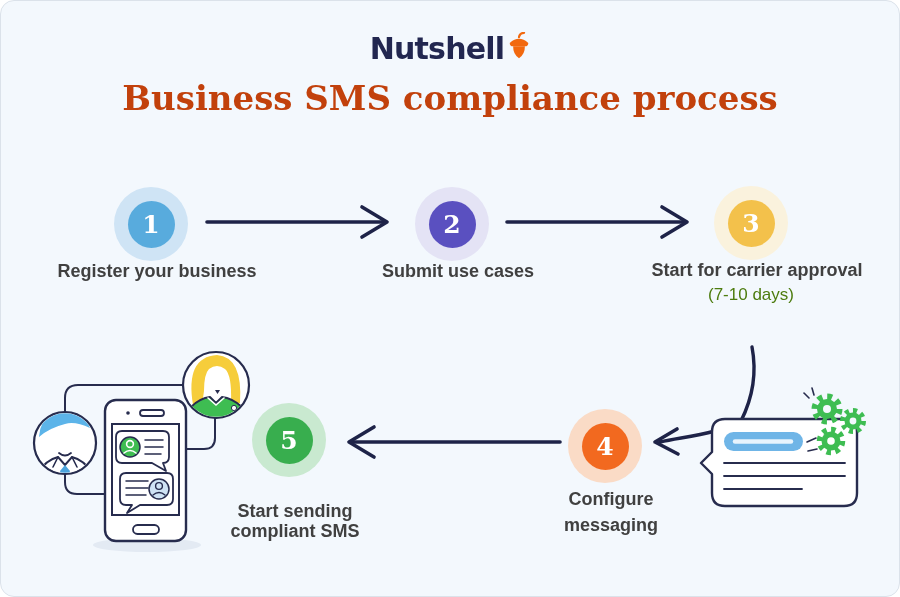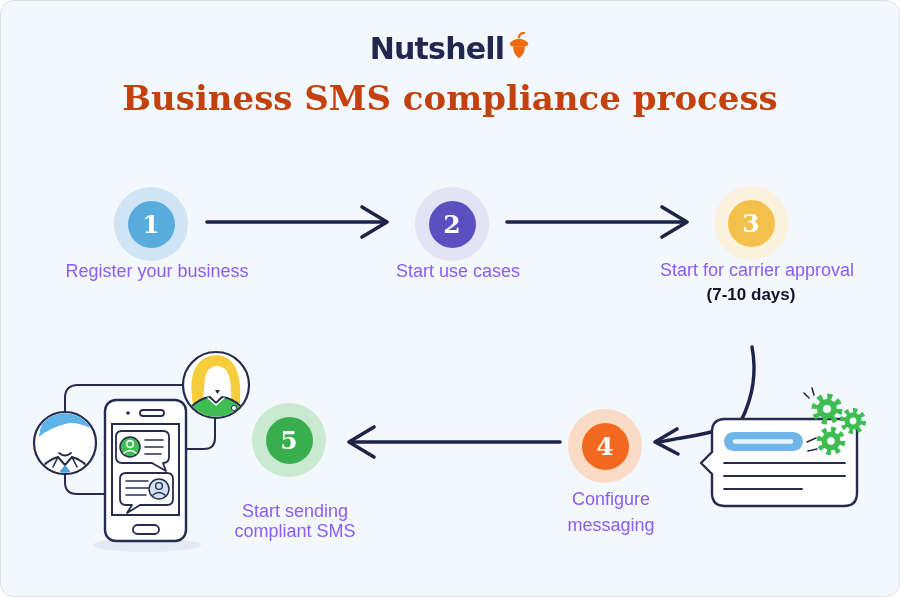--- a/index.html
+++ b/index.html
@@ -13,23 +13,23 @@
   .brand{font-family:"DejaVu Sans","Liberation Sans",sans-serif;font-size:30px;font-weight:800;letter-spacing:-0.8px;color:#222750;line-height:1;}
   .acorn{margin-top:-2px;}
   .title{position:absolute;top:77px;left:0;width:100%;margin:0;text-align:center;
     font-family:"DejaVu Serif","Liberation Serif",serif;font-weight:700;font-size:34px;color:#c2410c;z-index:4;}
   
   .step{position:absolute;width:74px;z-index:3;}
   .halo{width:74px;height:74px;border-radius:50%;display:flex;align-items:center;justify-content:center;}
   .badge{width:47px;height:47px;border-radius:50%;display:flex;align-items:center;justify-content:center;}
   .badge span{color:#ffffff;font-family:"DejaVu Serif","Liberation Serif",serif;font-weight:700;font-size:25px;line-height:1;}
   .step-label{position:absolute;left:50%;transform:translateX(-50%);top:73px;
-    font-weight:400;font-size:18px;line-height:22px;color:#8b5cf6;text-align:center;white-space:nowrap;padding-left:12px;}
+    font-weight:700;font-size:18px;line-height:22px;color:#404040;text-align:center;white-space:nowrap;padding-left:12px;}
   .step-sublabel{position:absolute;left:50%;transform:translateX(-50%);top:99px;
-    font-weight:700;font-size:17px;color:#0f172a;text-align:center;white-space:nowrap;}
+    font-weight:400;font-size:17px;color:#4d7c0f;text-align:center;white-space:nowrap;}
   .step-label.wrap{white-space:normal;line-height:26px;}
   .s4 .step-label{top:77px;width:130px;text-align:center;}
   .s5 .step-label{top:98px;width:170px;line-height:20px;}
   
   .overlay{position:absolute;left:0;top:0;z-index:1;pointer-events:none;}
   .illus{position:absolute;z-index:2;pointer-events:none;}
 </style>
 </head>
 <body>
 
@@ -179,21 +179,21 @@
     </div>
     <div class="step-label">Register your business</div>
   </div>
 
   <div class="step s2" style="left:414px;top:186px;">
     <div class="halo" style="background-color: rgb(228, 227, 245);">
       <div class="badge" style="background-color: rgb(90, 80, 192);">
         <span>2</span>
       </div>
     </div>
-    <div class="step-label">Start use cases</div>
+    <div class="step-label">Submit use cases</div>
   </div>
 
   <div class="step s3" style="left:713px;top:185px;">
     <div class="halo" style="background-color: rgb(250, 242, 221);">
       <div class="badge" style="background-color: rgb(243, 193, 75);">
         <span>3</span>
       </div>
     </div>
     <div class="step-label">Start for carrier approval</div>
     <div class="step-sublabel">(7-10 days)</div>

